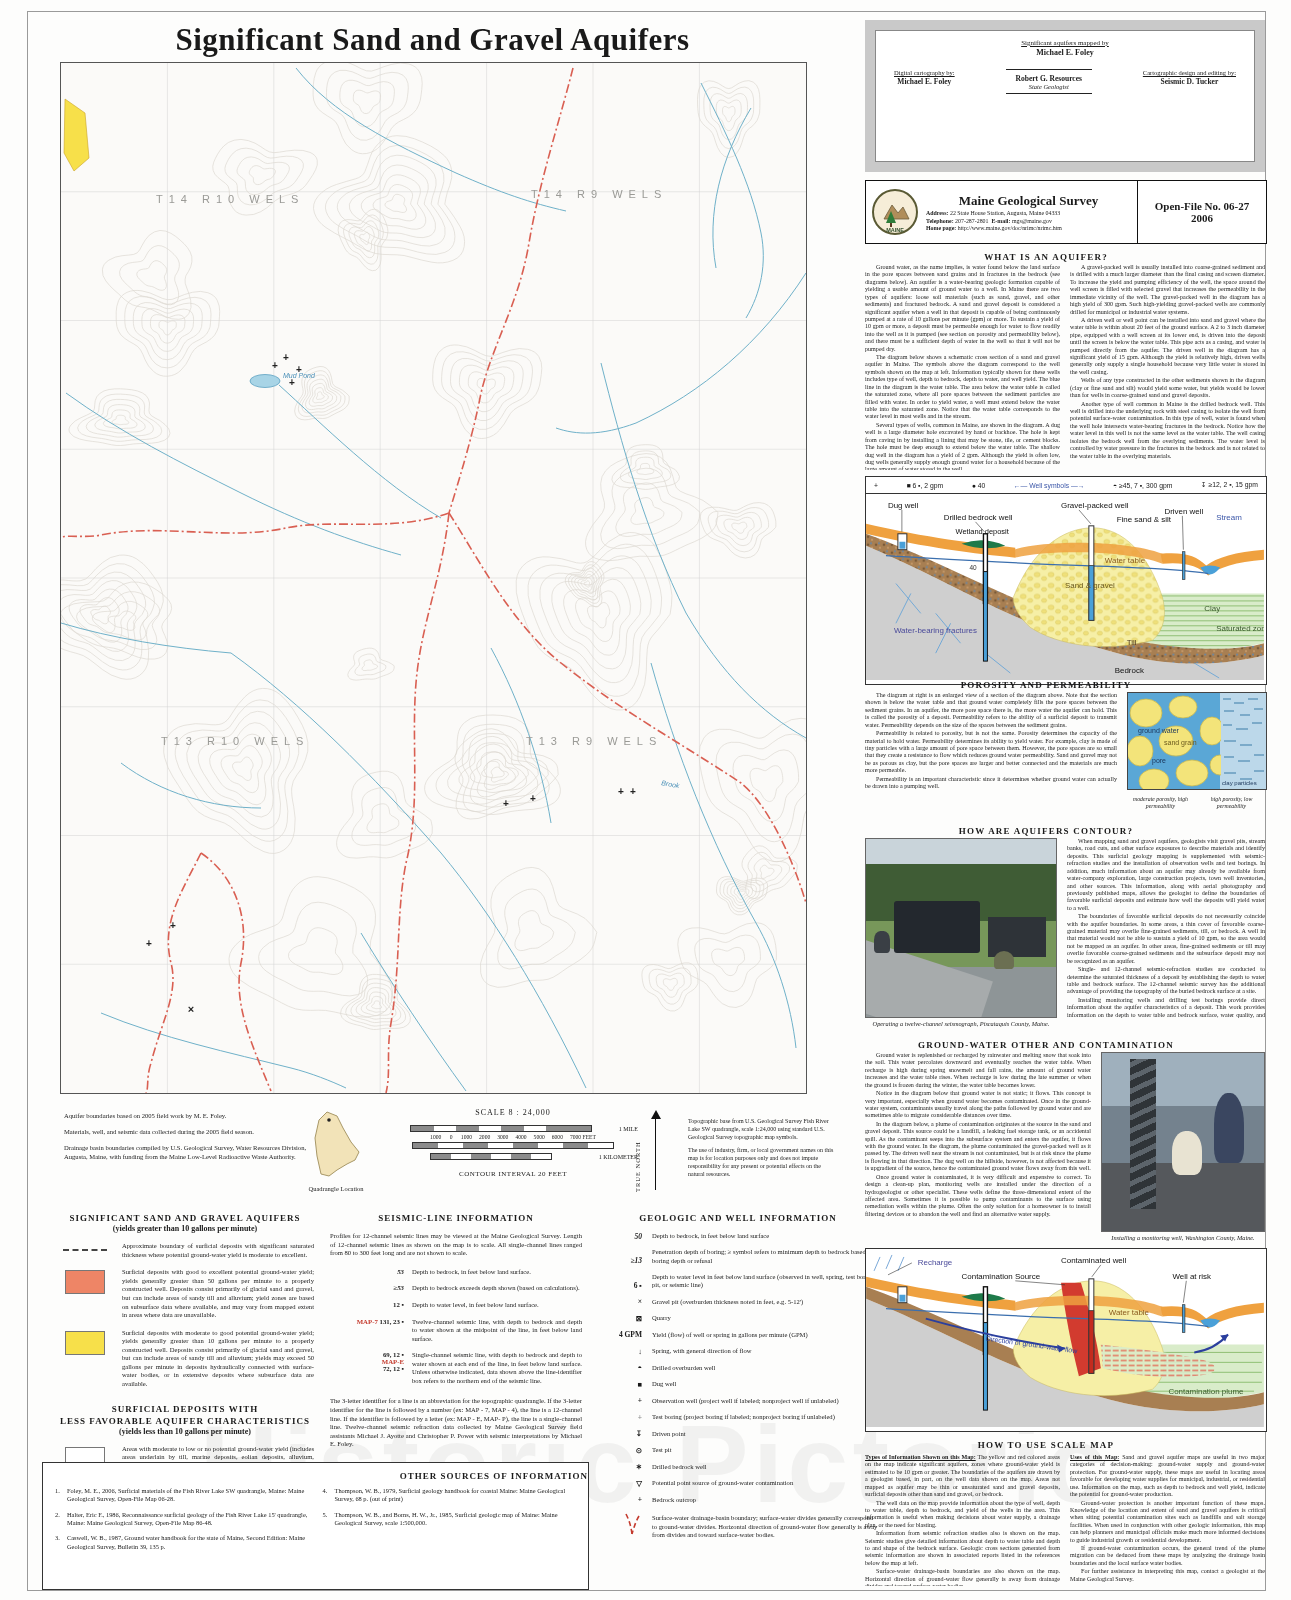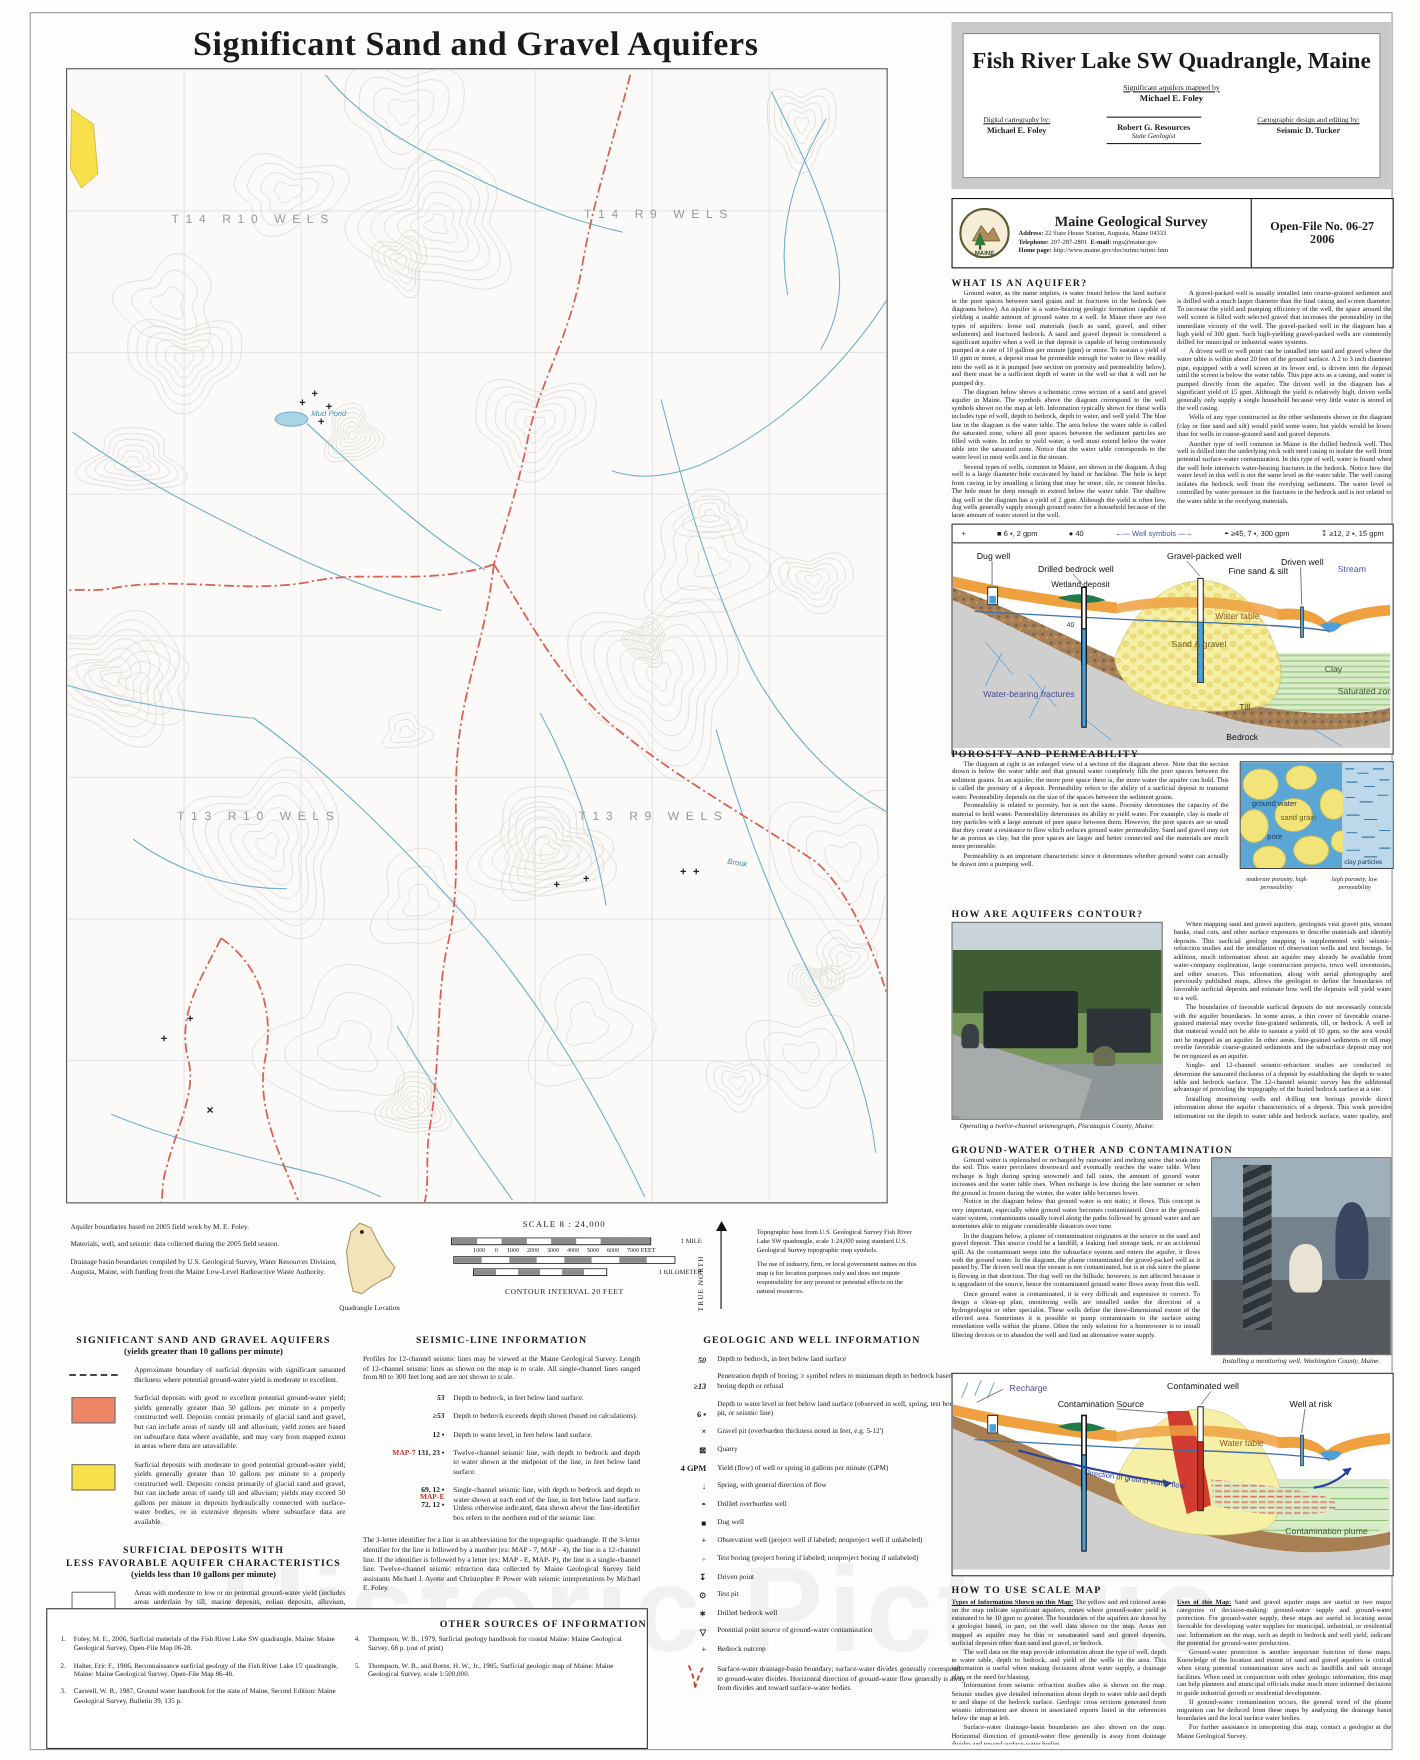--- a/index.html
+++ b/index.html
@@ -63,21 +63,21 @@
   .rc-credit.mid{border-top:1.3px solid #222;border-bottom:1.3px solid #222;padding:3px 10px;}
   .rc-credit .i{font-style:italic;}
   .mgs-box{left:865px;top:180px;width:400px;height:62px;border:1.6px solid #111;background:#fff;display:flex;}
   .mgs-left{flex:1;display:flex;align-items:center;padding:4px 6px;border-right:1.3px solid #111;}
   .mgs-logo{width:46px;height:46px;flex:none;margin-right:8px;}
   .mgs-text{flex:1;}
   .mgs-title{font-weight:bold;font-size:13px;text-align:center;}
   .mgs-line{font-size:5.9px;margin-top:1.5px;}
   .mgs-line b{font-weight:bold;}
   .mgs-right{width:128px;flex:none;display:flex;flex-direction:column;align-items:center;justify-content:center;font-weight:bold;font-size:11px;text-align:center;}
-  .sec-h{position:absolute;width:400px;left:865px;text-align:left;font-weight:bold;font-size:9px;letter-spacing:1.2px;}
+  .sec-h{position:absolute;width:400px;left:846px;text-align:center;font-weight:bold;font-size:9px;letter-spacing:1.2px;}
   .twocol{display:flex;gap:10px;}
   .tcol{flex:1;font-size:6.1px;line-height:1.22;text-align:justify;overflow:hidden;}
   .tcol p{margin:0 0 1px 0;text-indent:11px;}
   .bodytxt{font-size:6.1px;line-height:1.22;text-align:justify;overflow:hidden;}
   .bodytxt p{margin:0 0 1px 0;text-indent:11px;}
   .diag-box{border:1px solid #333;background:#fff;}
   .symbar{display:flex;align-items:center;justify-content:space-between;border-bottom:1px solid #333;height:16px;padding:0 8px;font-size:6.8px;font-family:"Liberation Sans",sans-serif;}
   .symbar .blue{color:#3b56a8;}
   .caption{font-style:italic;font-size:6.3px;text-align:center;margin-top:2px;}
   .pcap{font-style:italic;font-size:5.8px;text-align:center;line-height:1.25;}
@@ -556,21 +556,20 @@
       <div class="ref">
           <span class="n">5.</span>
           <span>Thompson, W. B., and Borns, H. W., Jr., 1985, Surficial geologic map of Maine:  Maine Geological Survey, scale 1:500,000.</span>
         </div>
     </div>
   </div>
 </div>
 
 <div class="abs rc-head">
   <div class="rc-head-in">
-    <div class="rc-title">Fish River Lake SW Quadrangle, Maine</div>
     <div class="rc-mapped">Significant aquifers mapped by</div>
     <div class="rc-mapper">Michael E. Foley</div>
     <div class="rc-credits">
       <div class="rc-credit">
           <div class="u">Digital cartography by:</div>
           <div class="b">Michael E. Foley</div>
         </div>
       <div class="rc-credit mid">
           <div class="b">Robert G. Resources</div>
           <div class="i">State Geologist</div>

